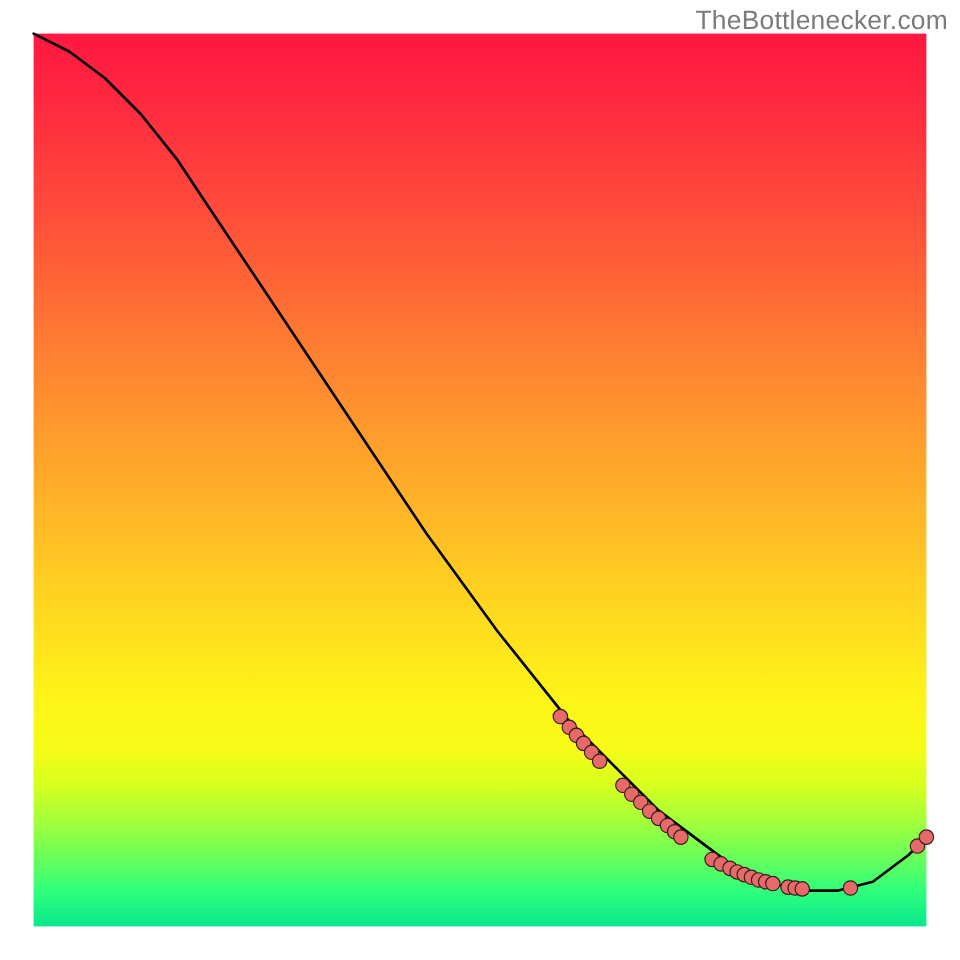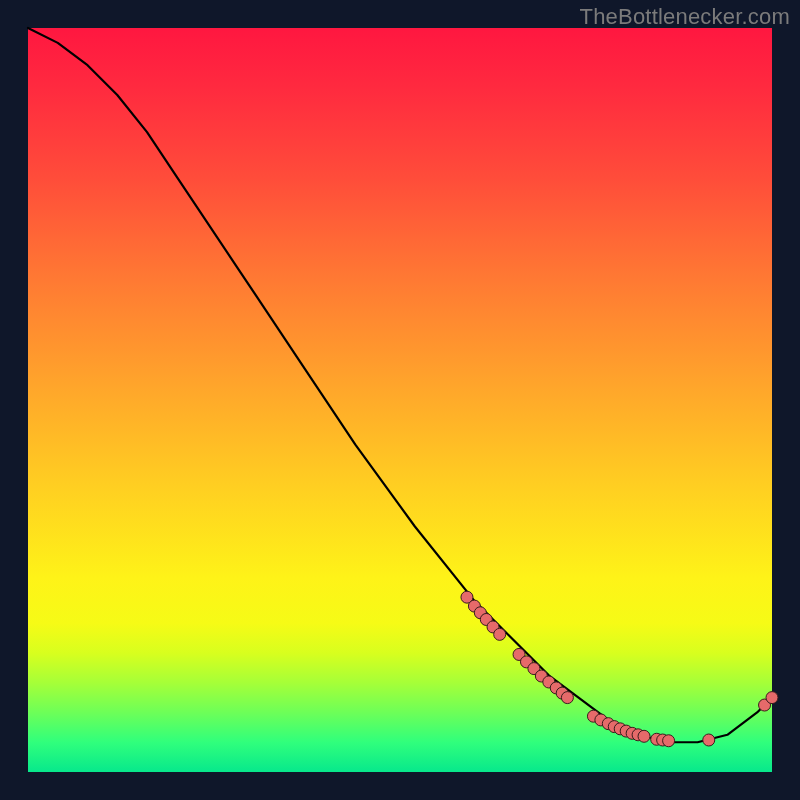--- a/index.html
+++ b/index.html
@@ -8,21 +8,21 @@
     width: 800px;
     height: 800px;
     background: #000000;
     overflow: hidden;
     font-family: Arial, Helvetica, sans-serif;
   }
   .wrap {
     position: relative;
     width: 800px;
     height: 800px;
-    background: #0f172a;
+    background: #ffffff;
   }
   .plot {
     position: absolute;
     left: 28px;
     top: 28px;
     width: 744px;
     height: 744px;
     
     background: linear-gradient(
       to bottom,

